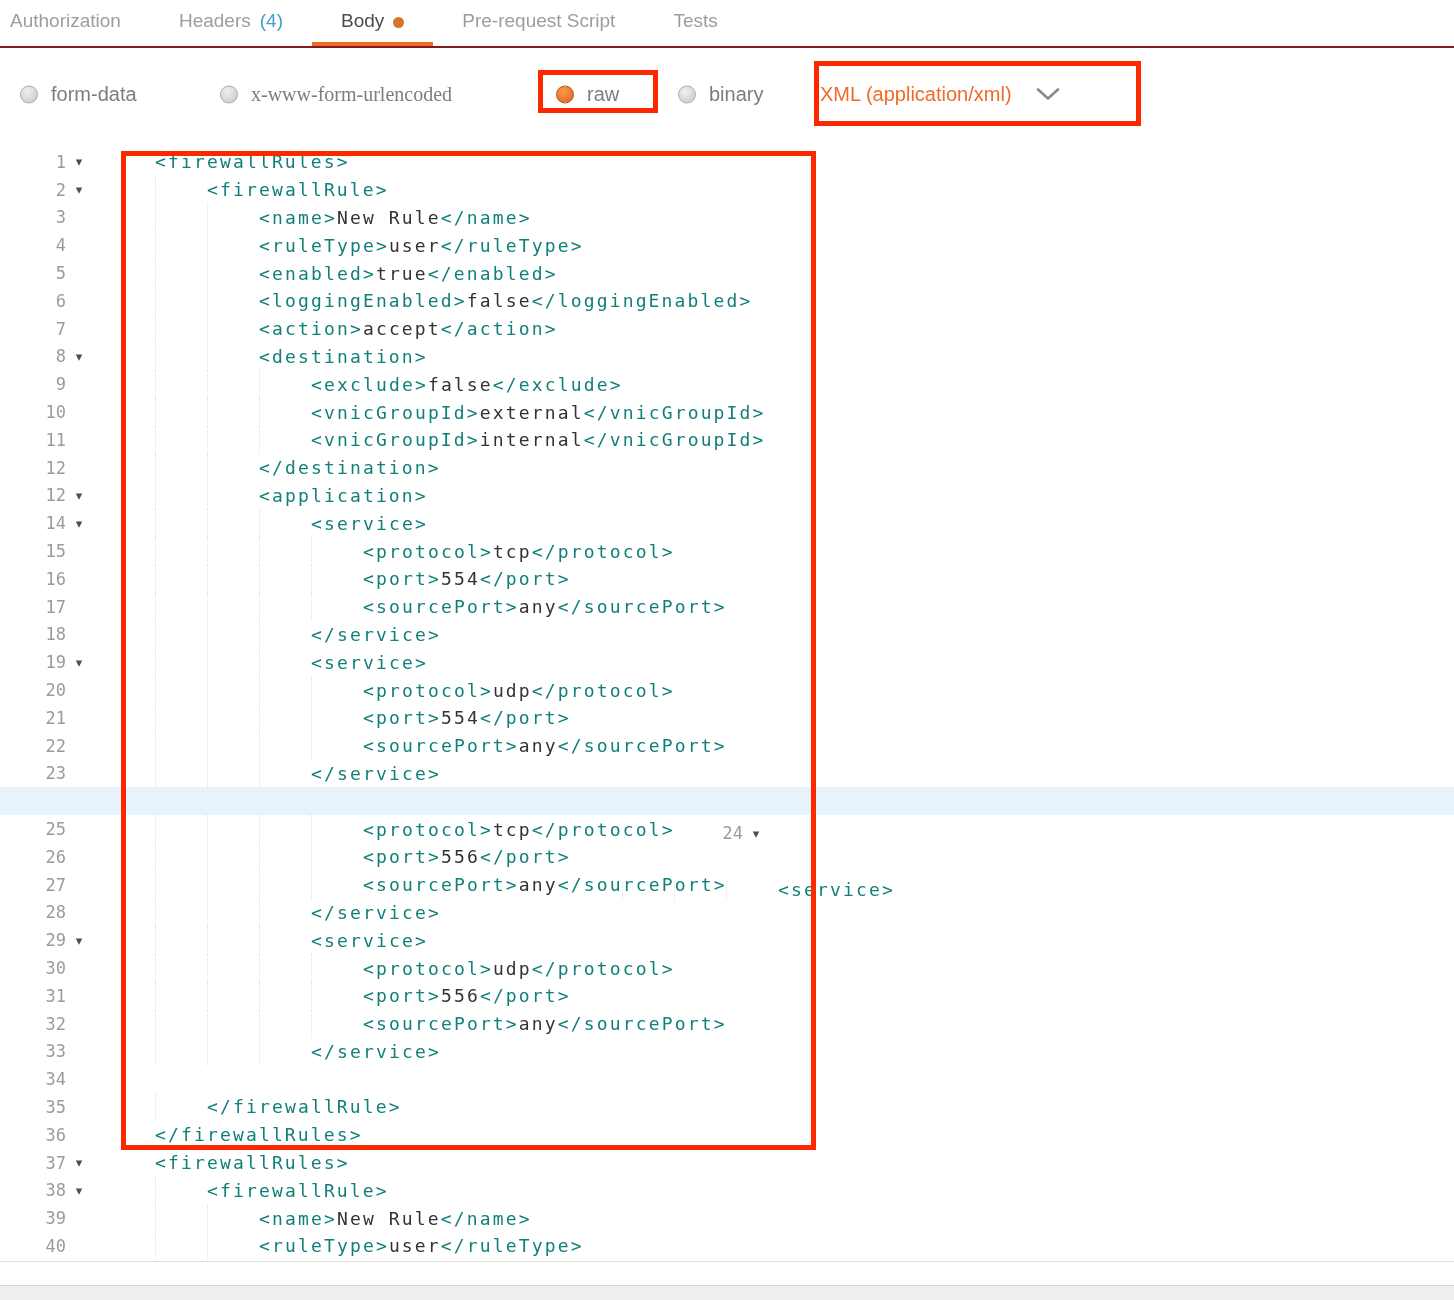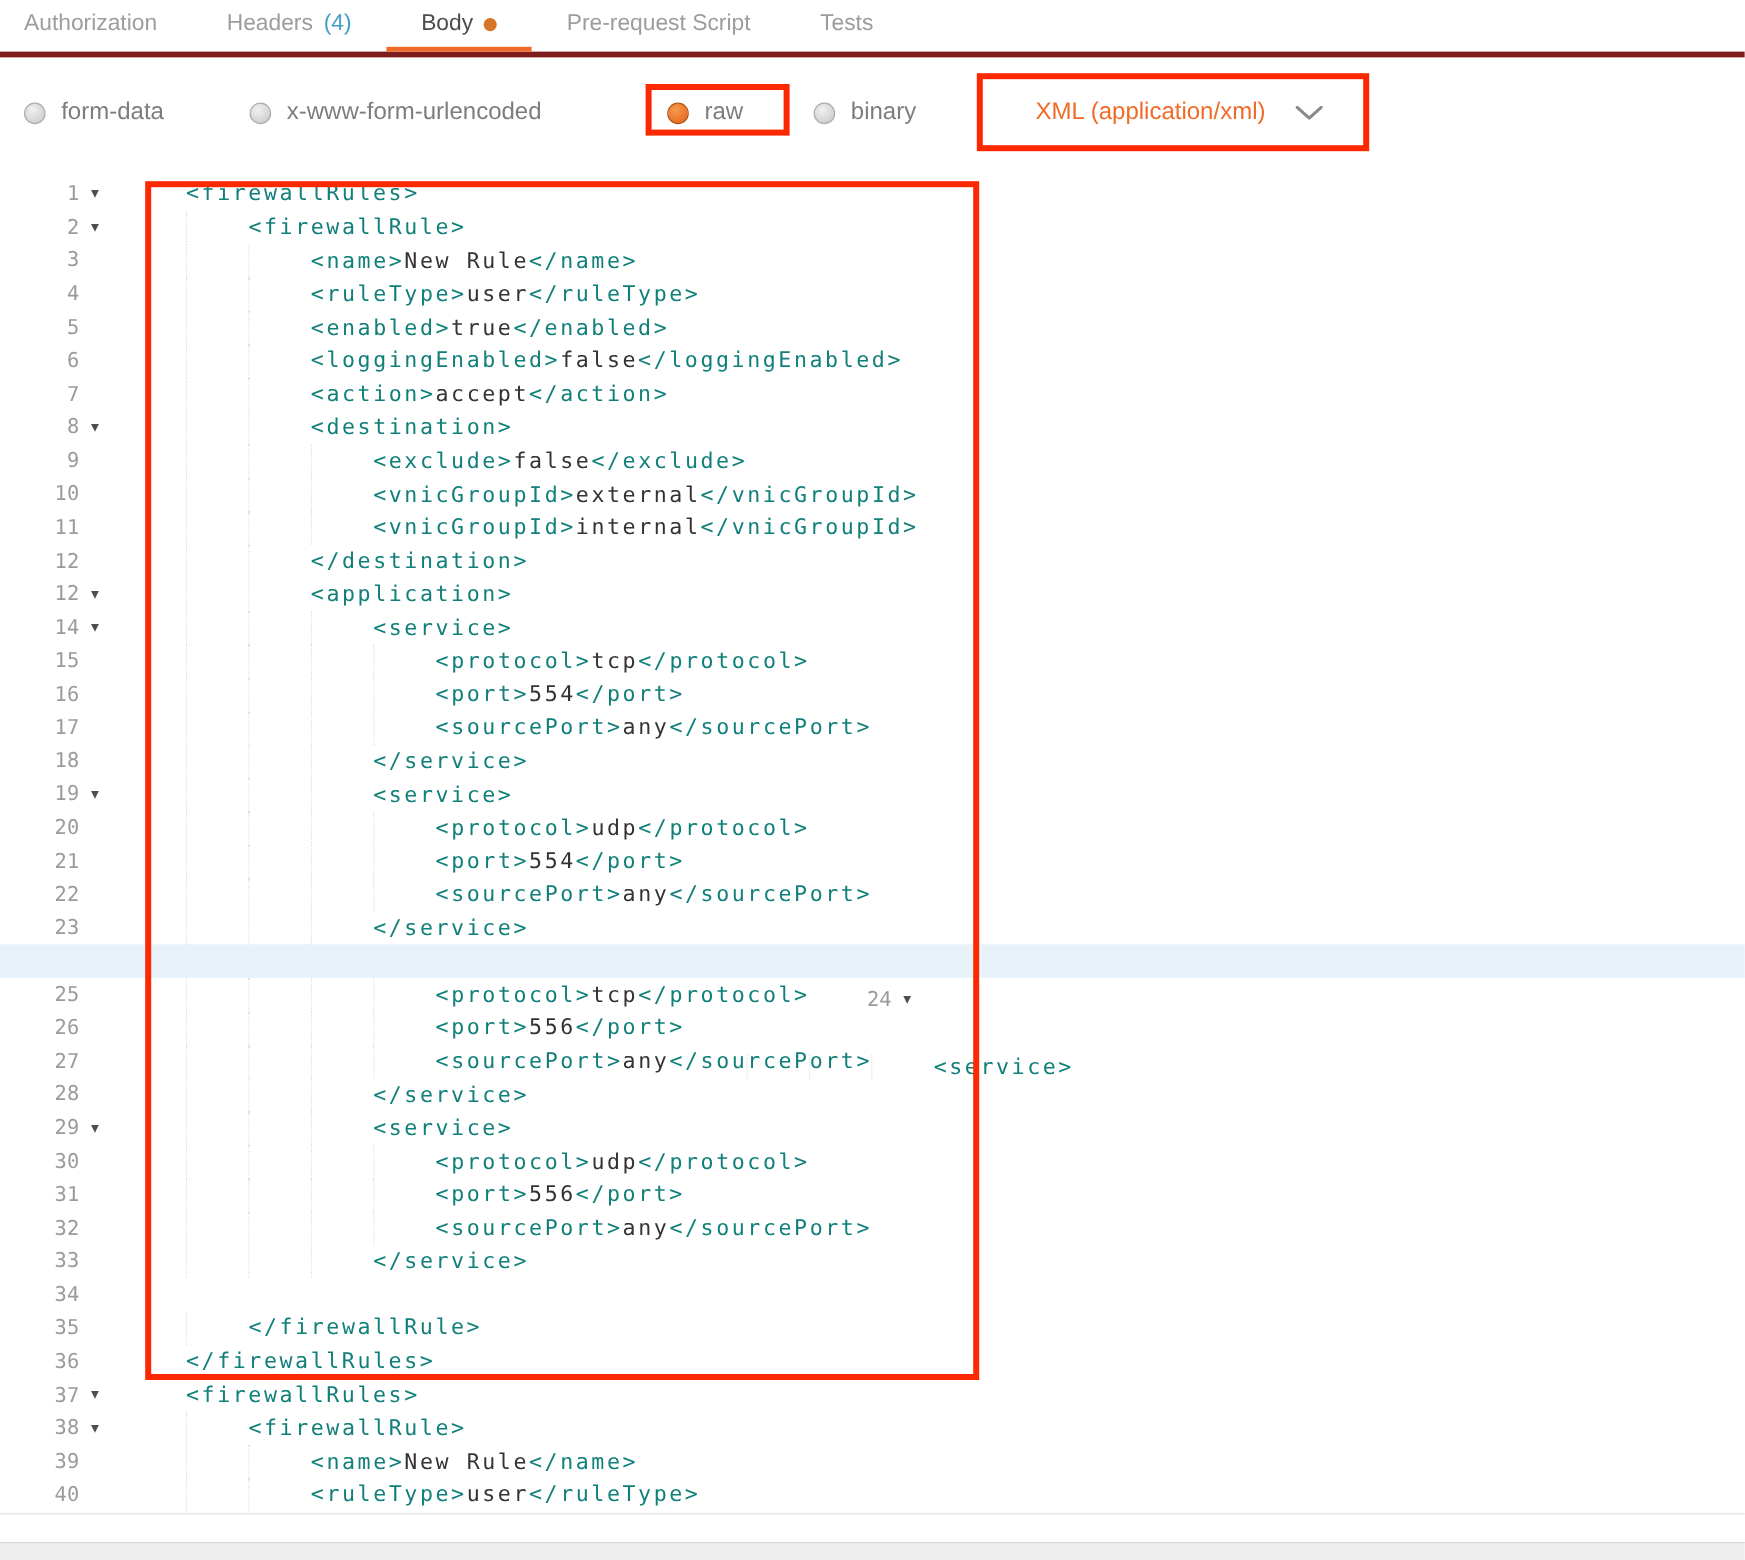--- a/index.html
+++ b/index.html
@@ -12,22 +12,22 @@
     --count-blue:#43a0c4;
   }
   *{box-sizing:border-box;}
   html,body{margin:0;padding:0;}
   body{
     width:1454px;height:1300px;position:relative;background:#fff;
     font-family:"Liberation Sans",sans-serif;overflow:hidden;
   }
   
   .tabbar{
-    height:48px;display:flex;align-items:stretch;border-bottom:5px solid #7f1d1d;
-    padding-left:20px;background:#fff;text-align:right;
+    height:48px;display:flex;align-items:stretch;border-bottom:2px solid #7f1d1d;
+    padding-left:10px;background:#fff;text-align:right;
   }
   .tab{
     display:flex;align-items:center;gap:9px;padding:0 29px;font-size:19px;
     color:#9d9d9d;border-bottom:4px solid transparent;cursor:default;white-space:nowrap;
   }
   .tab:first-child{padding-left:0;}
   .tab.active{color:#4c4c4c;border-bottom-color:var(--accent-orange);}
   .tab .count{color:var(--count-blue);}
   .tab .dot{width:11px;height:11px;border-radius:50%;background:var(--body-dot);margin-top:2px;}
   
@@ -38,21 +38,21 @@
   }
   .radio{
     width:18px;height:18px;border-radius:50%;flex:0 0 18px;
     background:radial-gradient(circle at 38% 32%, #f0f0f0, #c6c6c6);
     border:1px solid #ababab;
   }
   .radio.selected{
     background:radial-gradient(circle at 38% 32%, #f79a4d, #e2611b);
     border-color:#b35718;
   }
-  .dropdown{gap:24px;cursor:default;padding-left:43px;}
+  .dropdown{gap:24px;cursor:default;}
   .dd-label{color:var(--accent-orange);font-size:20px;}
   .chev{display:flex;align-items:center;}
   
   .editor{position:relative;font-family:"DejaVu Sans Mono",monospace;background:#fff;}
   .row{display:flex;height:27.8px;align-items:center;}
   .row.active-line{background:var(--active-line);flex-direction:column;}
   .gutter{flex:0 0 92px;display:flex;align-items:center;justify-content:flex-end;height:100%;}
   .lnum{width:58px;text-align:right;color:#9b9b9b;font-size:17px;}
   .fold{width:26px;font-size:13px;color:#4e4e4e;text-align:center;font-family:"DejaVu Sans",sans-serif;cursor:pointer;}
   .fold.empty{visibility:hidden;cursor:default;}
@@ -93,21 +93,21 @@
     <div class="tab">
       <span>Tests</span>
     </div>
   </div>
 
 <div class="optionsbar" id="optionsbar">
   <div class="opt" style="left: 20px;">
       <span class="radio"></span>
       <span>form-data</span>
     </div>
-    <div class="opt" style="left: 208px;">
+    <div class="opt" style="left: 220px; font-family: Liberation Serif, serif;">
       <span class="radio"></span>
       <span>x-www-form-urlencoded</span>
     </div>
     <div class="opt" style="left: 556px;">
       <span class="radio selected"></span>
       <span>raw</span>
     </div>
     <div class="opt" style="left: 678px;">
       <span class="radio"></span>
       <span>binary</span>

